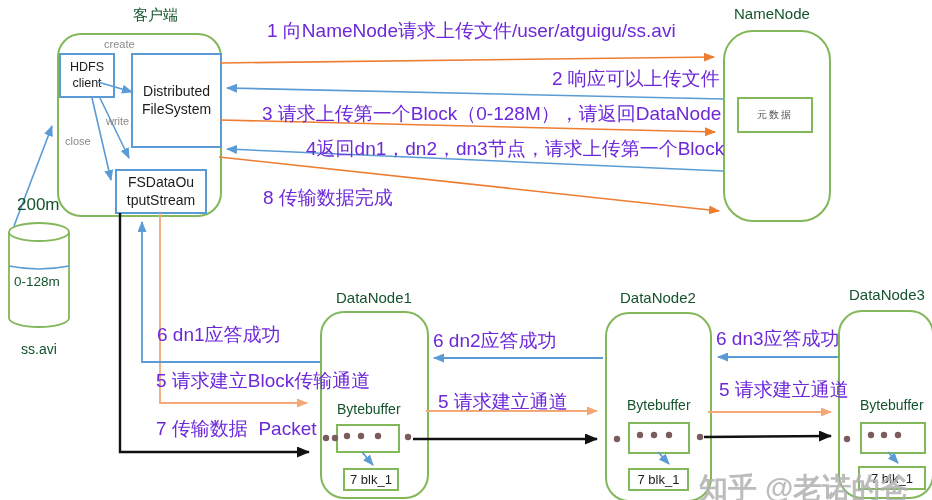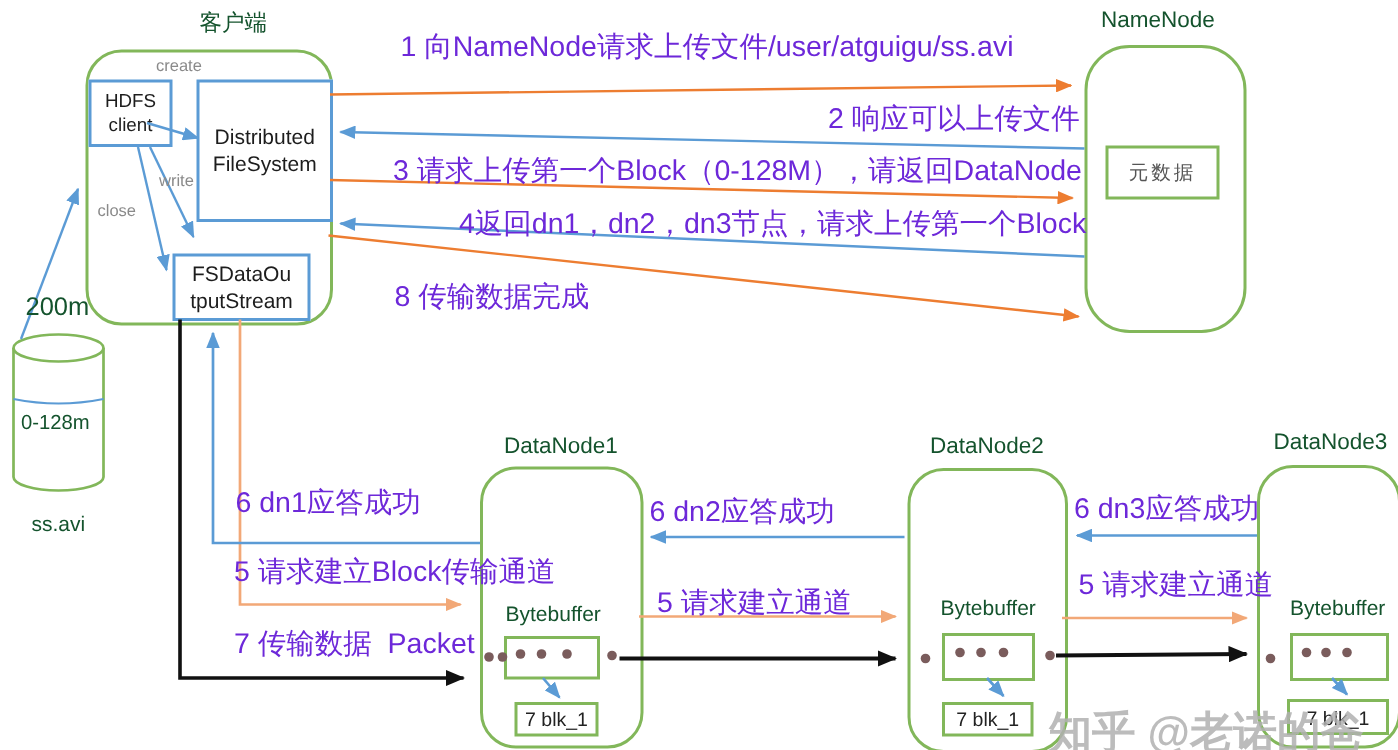--- a/index.html
+++ b/index.html
@@ -28,21 +28,21 @@
 
 <div class="node" style="left:57px;top:33px;width:161px;height:180px;"></div>
 <div class="node" style="left:723px;top:30px;width:104px;height:188px;border-radius:30px;"></div>
 <div class="node" style="left:320px;top:311px;width:105px;height:184px;"></div>
 <div class="node" style="left:605px;top:312px;width:103px;height:186px;"></div>
 <div class="node" style="left:838px;top:310px;width:92px;height:185px;"></div>
 
 <div class="bluebox" style="left:59px;top:53px;width:52px;height:41px;font-size:12.5px;">HDFS client</div>
 <div class="bluebox" style="left:131px;top:53px;width:83px;height:91px;font-size:14px;padding:0 2px;">Distributed FileSystem</div>
 <div class="bluebox" style="left:115px;top:169px;width:84px;height:41px;font-size:14px;padding:0 2px;">FSDataOu tputStream</div>
-<div class="greenbox" style="left:737px;top:97px;width:72px;height:32px;font-size:13px;letter-spacing:2px;">元数据</div>
+<div class="greenbox" style="left:737px;top:97px;width:72px;height:32px;font-size:10px;letter-spacing:2px;">元数据</div>
 
 <div class="greenbox" style="left:336px;top:424px;width:60px;height:25px;"></div>
 <div class="greenbox" style="left:628px;top:422px;width:58px;height:28px;"></div>
 <div class="greenbox" style="left:860px;top:422px;width:62px;height:28px;"></div>
 
 <div class="greenbox" style="left:343px;top:468px;width:52px;height:19px;font-size:13px;color:#222;">7 blk_1</div>
 <div class="greenbox" style="left:628px;top:468px;width:57px;height:19px;font-size:13px;color:#222;">7 blk_1</div>
 <div class="greenbox" style="left:858px;top:466px;width:64px;height:20px;font-size:13px;color:#222;">7 blk_1</div>
 
 <svg class="svglayer" width="932" height="500" viewBox="0 0 932 500">

